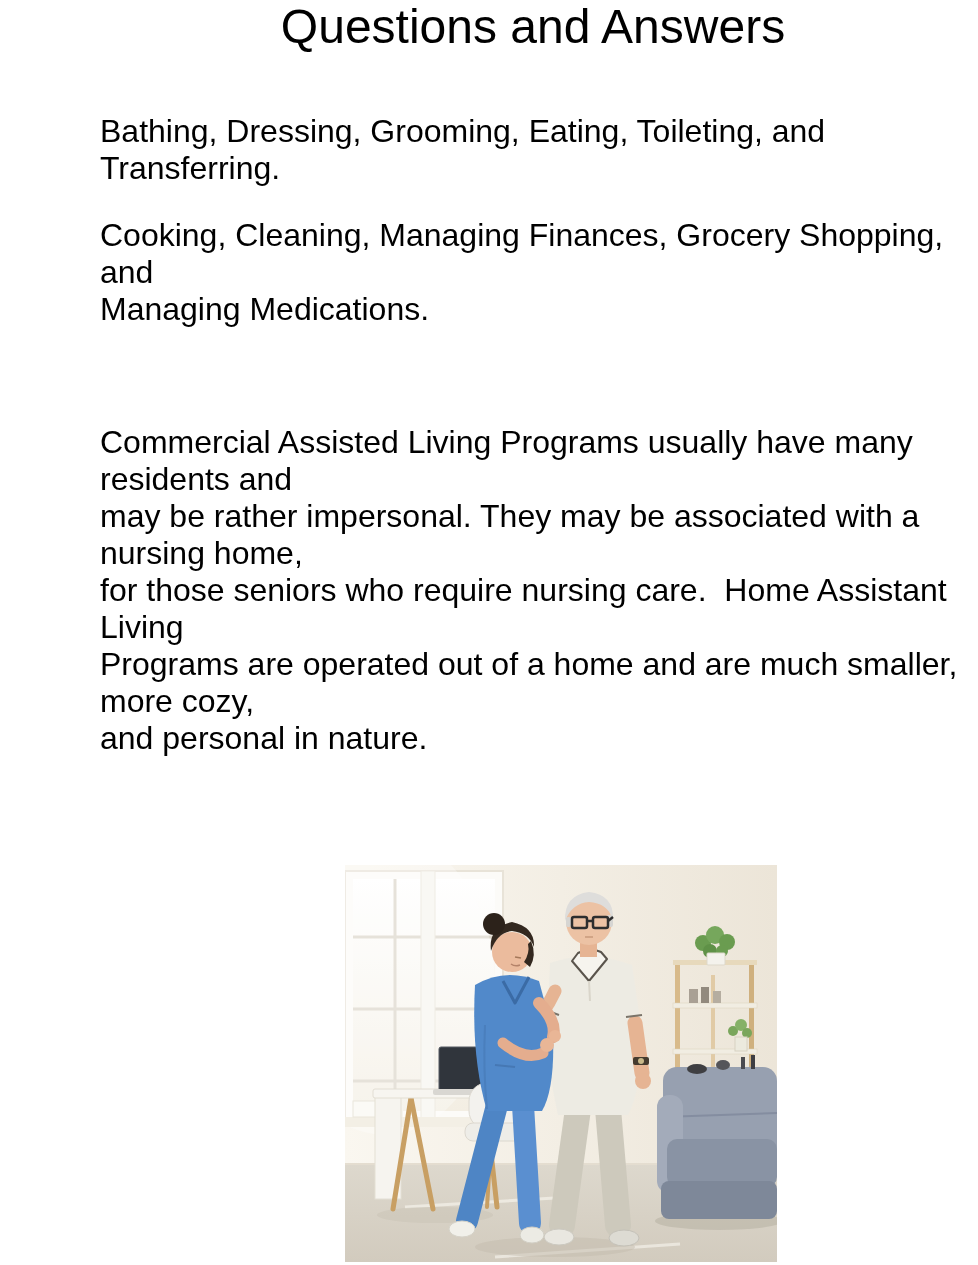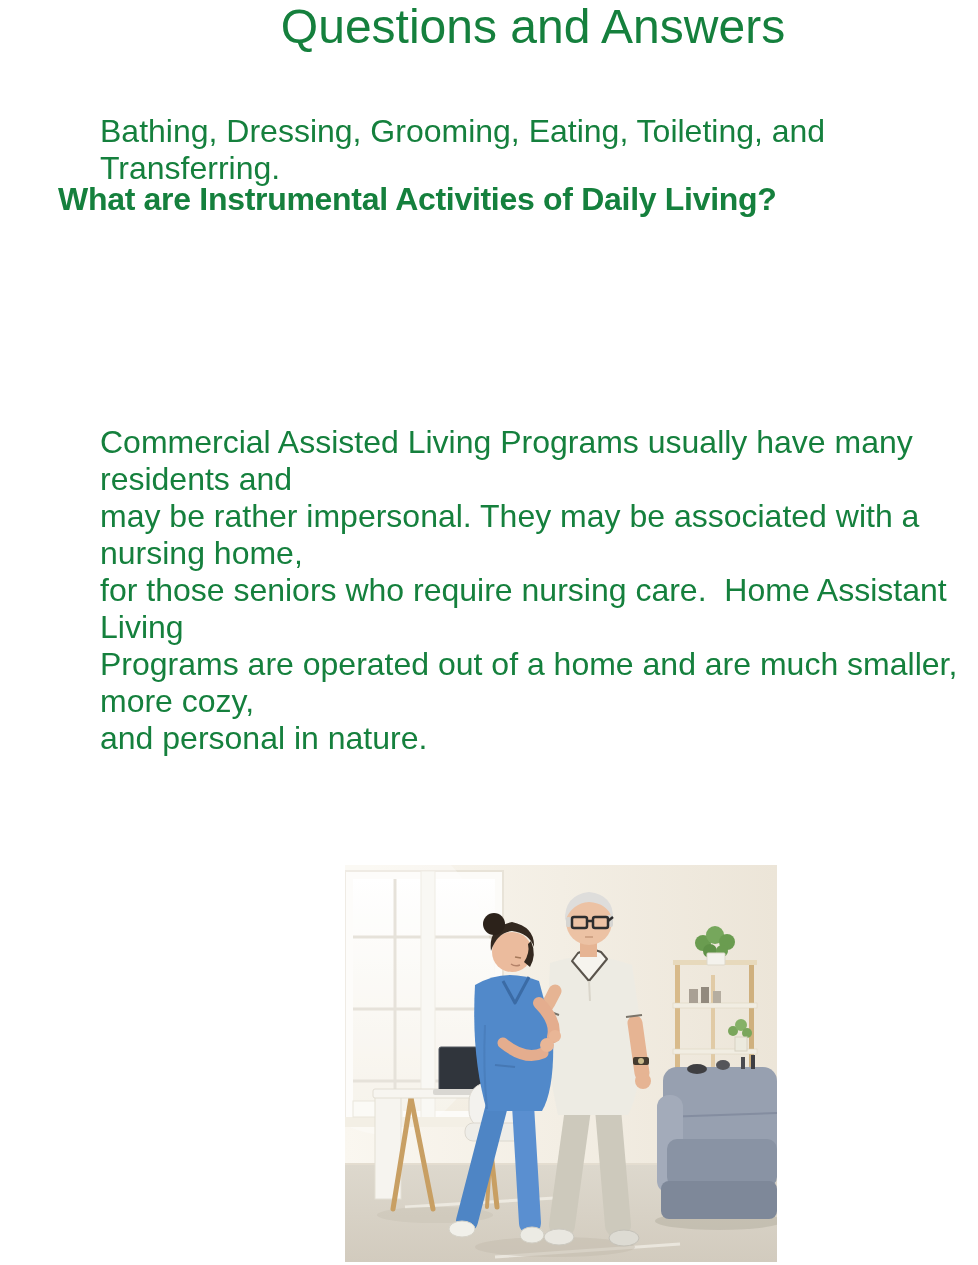--- a/index.html
+++ b/index.html
@@ -1,21 +1,21 @@
 <!DOCTYPE html>
 <html><head>
 <meta charset="utf-8">
 <style>
   html,body{margin:0;padding:0;background:#ffffff;}
   .page{
     position:relative;
     width:978px;height:1265px;
     background:#ffffff;
     font-family:"Liberation Sans","DejaVu Sans",sans-serif;
-    color:#15803d;
+    color:#000000;
     overflow:hidden;
   }
   .abs{position:absolute;}
   .doc-title{
     left:90px;top:0px;width:886px;
     font-size:48px;line-height:54px;font-weight:400;
     text-align:center;white-space:nowrap;
   }
   .q-heading{
     left:58px;
@@ -41,21 +41,22 @@
 </style>
 </head>
 <body>
 
 <div class="page">
 
   <div class="abs doc-title">Questions and Answers</div>
 
   <div class="abs a-body" style="top:113px">Bathing, Dressing, Grooming, Eating, Toileting, and Transferring.</div>
 
-  <div class="abs q-heading" style="top:181px">What are Instrumental Activities of Daily Living?</div>
+  <div class="abs a-body" style="top:217px">Cooking, Cleaning, Managing Finances, Grocery Shopping, and
+Managing Medications.</div>
 
   <div class="abs a-body" style="top:424px">Commercial Assisted Living Programs usually have many residents and
 may be rather impersonal. They may be associated with a nursing home,
 for those seniors who require nursing care.  Home Assistant Living
 Programs are operated out of a home and are much smaller, more cozy,
 and personal in nature.</div>
 
   <figure class="abs photo" role="img" aria-label="Nurse in blue scrubs supporting an elderly man in a white polo shirt as he walks through a bright living room with a window, desk with laptop, chair, wooden shelf with plants, and a gray sofa">
     <svg viewBox="0 0 432 397" xmlns="http://www.w3.org/2000/svg" aria-hidden="true">
       <defs>

